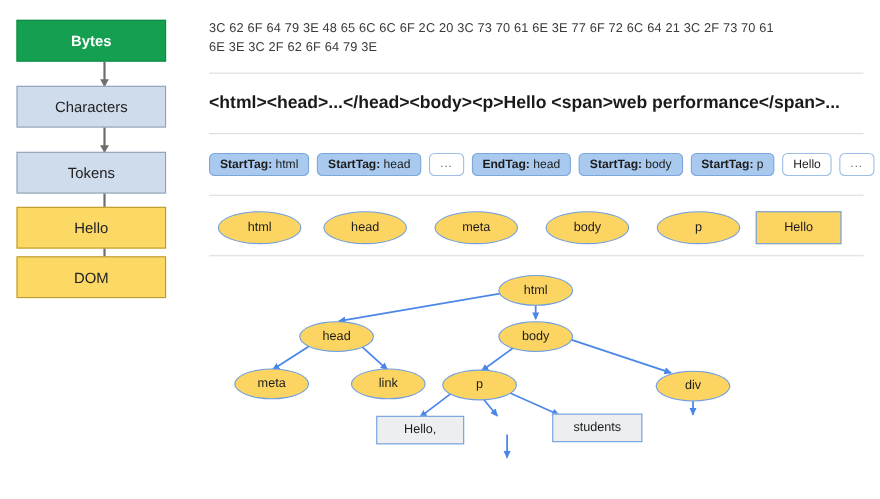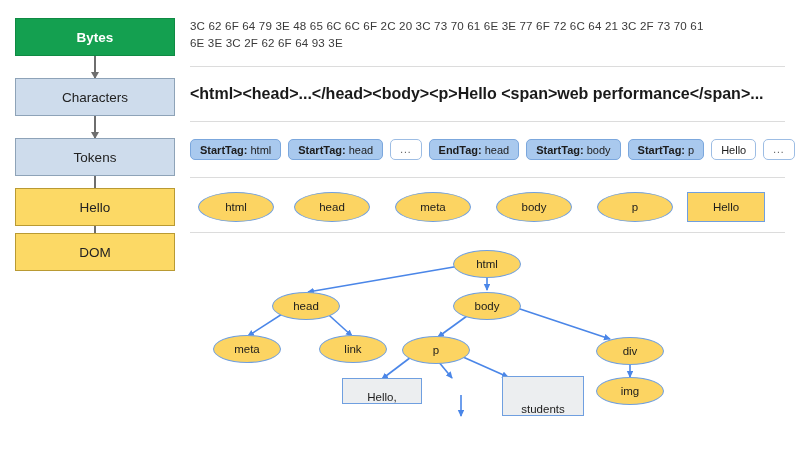--- a/index.html
+++ b/index.html
@@ -5,21 +5,21 @@
   html,body{margin:0;padding:0;}
   body{
     width:800px;height:454px;background:#ffffff;
     font-family:"Liberation Sans", sans-serif;
     color:#333;overflow:hidden;position:relative;
   }
   #stage{position:absolute;left:0;top:0;width:800px;height:454px;}
 
   
   .stage-box{
-    position:absolute;left:15px;width:160px;height:38px;
+    position:absolute;left:15px;width:136px;height:38px;
     border:1px solid #8c8c8c;box-sizing:border-box;
     display:flex;align-items:center;justify-content:center;
     font-size:13.5px;color:#222;
   }
   .stage-box.green{background:#14a050;border-color:#0f8a43;color:#ffffff;font-weight:bold;}
   .stage-box.blue{background:#cedcec;border-color:#8ea3b8;}
   .stage-box.yellow{background:#fcd965;border-color:#b99a33;}
 
   .arrow-v{
     position:absolute;left:94px;width:1.5px;background:#6e6e6e;
@@ -74,21 +74,21 @@
   .tree{position:absolute;left:190px;top:236px;width:600px;height:216px;}
   .tree svg{position:absolute;left:0;top:0;}
   .tnode{
     position:absolute;border-radius:50%;
     background:#fcd462;border:1.4px solid #6f9fe0;box-sizing:border-box;
     display:flex;align-items:center;justify-content:center;
     font-size:11.5px;color:#1c1c1c;
   }
   .tbox{
     position:absolute;background:#eceef0;border:1.6px solid #6f9fe0;
-    box-sizing:border-box;display:flex;align-items:flex-end;justify-content:center;
+    box-sizing:border-box;display:flex;align-items:center;justify-content:center;
     font-size:11.5px;color:#1c1c1c;
   }
 </style>
 </head>
 <body>
 
 <div id="stage">
 
   <div>
     <div class="stage-box green" style="top:18px">
@@ -111,21 +111,21 @@
       </div>
     <div class="arrow-v" style="top:226px;height:22px"></div>
 
     <div class="stage-box yellow" style="top:233px">
         <span>DOM</span>
       </div>
   </div>
 
   <div class="bytes-text">
     <div>3C 62 6F 64 79 3E 48 65 6C 6C 6F 2C 20 3C 73 70 61 6E 3E 77 6F 72 6C 64 21 3C 2F 73 70 61</div>
-    <div>6E 3E 3C 2F 62 6F 64 93 3E</div>
+    <div>6E 3E 3C 2F 62 6F 64 79 3E</div>
   </div>
   <div class="divider" style="top:66px"></div>
 
   <div class="chars-text">&lt;html&gt;&lt;head&gt;...&lt;/head&gt;&lt;body&gt;&lt;p&gt;Hello &lt;span&gt;web performance&lt;/span&gt;...</div>
   <div class="divider" style="top:121px"></div>
 
   <div class="tokens-row" id="tokens-row">
       <div class="pill tag">
         <b>StartTag:</b>
         <span>html</span>
@@ -216,25 +216,22 @@
       </div>
     <div class="tnode" style="left:129px;top:99px;width:68px;height:28px">
         <span>link</span>
       </div>
     <div class="tnode" style="left:212px;top:100px;width:68px;height:28px">
         <span>p</span>
       </div>
     <div class="tnode" style="left:406px;top:101px;width:68px;height:28px">
         <span>div</span>
       </div>
-    <div class="tnode" style="left:406px;top:141px;width:68px;height:28px">
-        <span>img</span>
-      </div>
 
     <div class="tbox" style="left:152px;top:142px;width:80px;height:26px">
         <span>Hello,</span>
       </div>
-    <div class="tbox" style="left:312px;top:140px;width:82px;height:40px">
+    <div class="tbox" style="left:312px;top:140px;width:82px;height:26px">
         <span>students</span>
       </div>
   </div>
 
 </div>
 
 </body></html>

